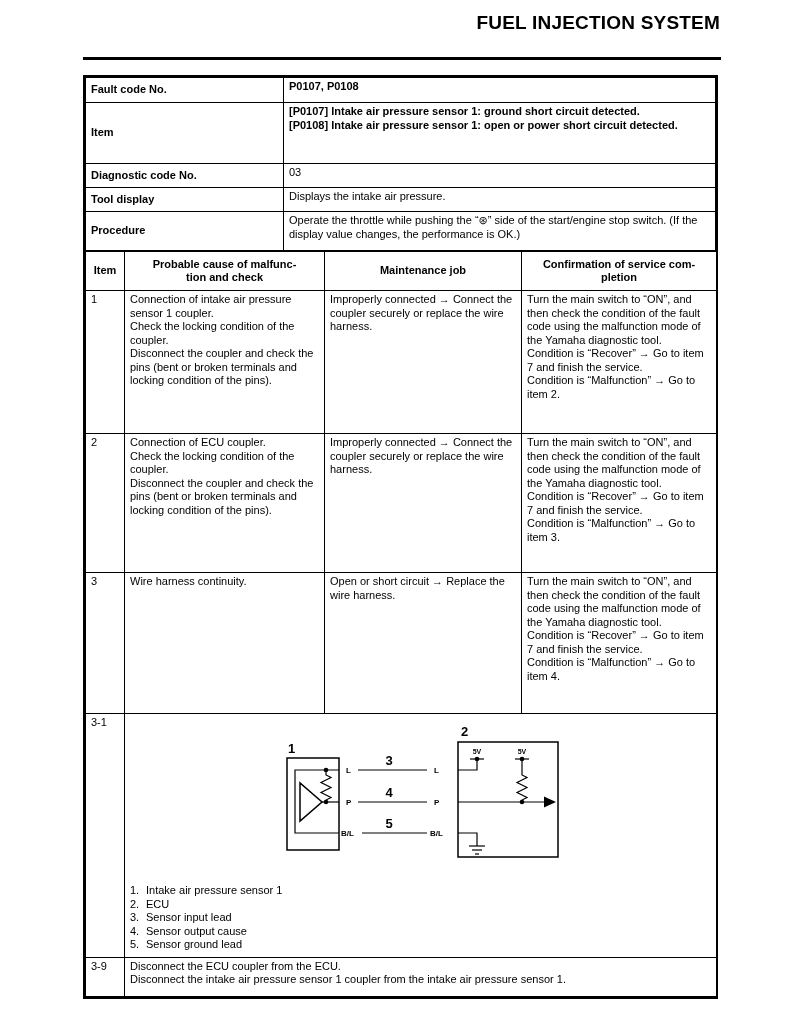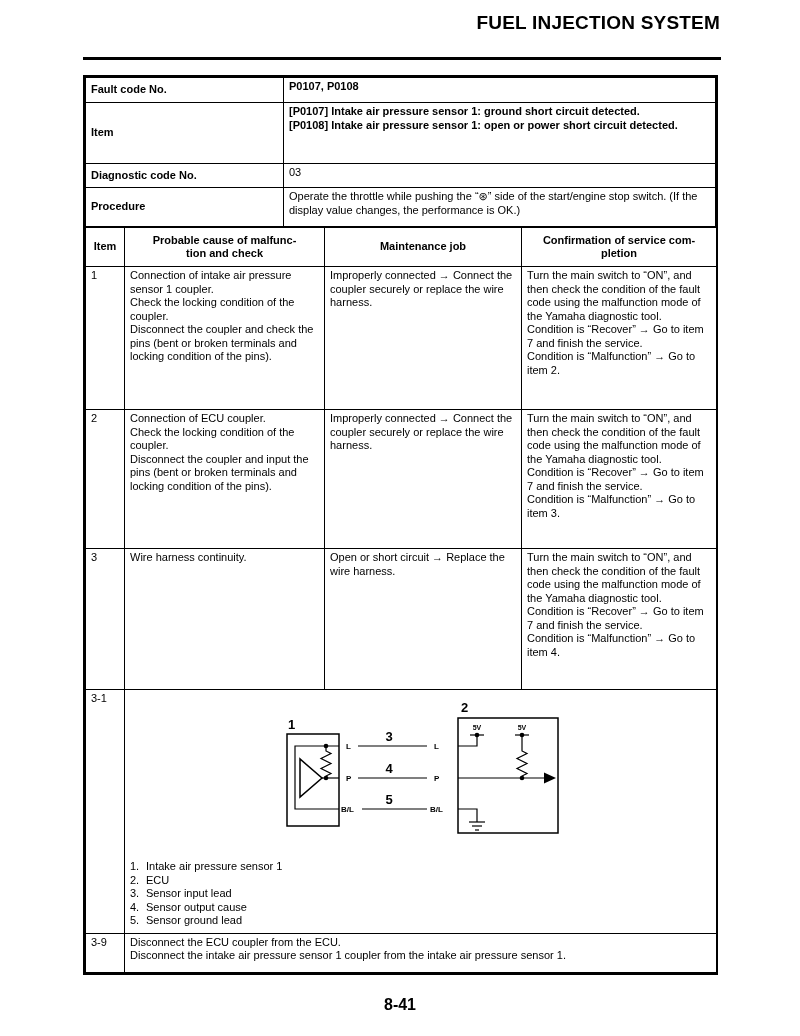--- a/index.html
+++ b/index.html
@@ -64,20 +64,24 @@
         <td class="bold-val">P0107, P0108</td>
       </tr>
       <tr>
         <td class="label-cell" style="height:56px">Item</td>
         <td class="bold-val pre">[P0107] Intake air pressure sensor 1: ground short circuit detected.
 [P0108] Intake air pressure sensor 1: open or power short circuit detected.</td>
       </tr>
       <tr>
         <td class="label-cell" style="height:19px">Diagnostic code No.</td>
         <td>03</td>
+      </tr>
+      <tr>
+        <td class="label-cell" style="height:19px">Tool display</td>
+        <td>Displays the intake air pressure.</td>
       </tr>
       <tr>
         <td class="label-cell" style="height:34px">Procedure</td>
         <td>Operate the throttle while pushing the “⊛” side of the start/engine stop switch. (If the display value changes, the performance is OK.)</td>
       </tr>
     </tbody>
       </table>
 
     <table class="diag-table">
       <colgroup>
@@ -102,21 +106,21 @@
 Disconnect the coupler and check the pins (bent or broken terminals and locking condition of the pins).</td>
         <td class="pre">Improperly connected → Connect the coupler securely or replace the wire harness.</td>
         <td class="pre">Turn the main switch to “ON”, and then check the condition of the fault code using the malfunction mode of the Yamaha diagnostic tool.
 Condition is “Recover” → Go to item 7 and finish the service.
 Condition is “Malfunction” → Go to item 2.</td>
       </tr>
       <tr>
         <td class="item-cell" style="height:134px">2</td>
         <td class="pre">Connection of ECU coupler.
 Check the locking condition of the coupler.
-Disconnect the coupler and input the pins (bent or broken terminals and locking condition of the pins).</td>
+Disconnect the coupler and check the pins (bent or broken terminals and locking condition of the pins).</td>
         <td class="pre">Improperly connected → Connect the coupler securely or replace the wire harness.</td>
         <td class="pre">Turn the main switch to “ON”, and then check the condition of the fault code using the malfunction mode of the Yamaha diagnostic tool.
 Condition is “Recover” → Go to item 7 and finish the service.
 Condition is “Malfunction” → Go to item 3.</td>
       </tr>
       <tr>
         <td class="item-cell" style="height:136px">3</td>
         <td class="pre">Wire harness continuity.</td>
         <td class="pre">Open or short circuit → Replace the wire harness.</td>
         <td class="pre">Turn the main switch to “ON”, and then check the condition of the fault code using the malfunction mode of the Yamaha diagnostic tool.
@@ -203,14 +207,13 @@
 
       <tr>
         <td class="item-cell" style="height:34px">3-9</td>
         <td class="pre" colspan="3">Disconnect the ECU coupler from the ECU.
 Disconnect the intake air pressure sensor 1 coupler from the intake air pressure sensor 1.</td>
       </tr>
     </tbody>
       </table>
   </div>
 
-  <div class="footer-page">8-41</div>
 </div>
 
 </body></html>

